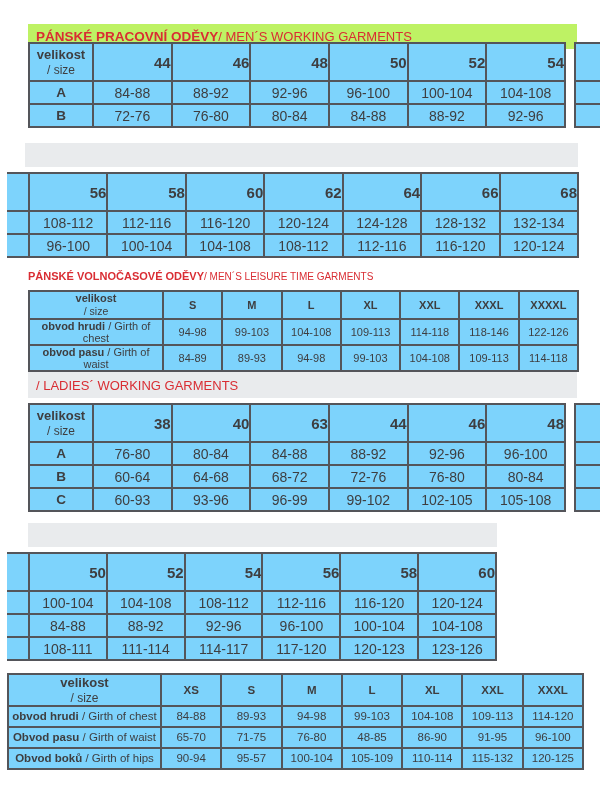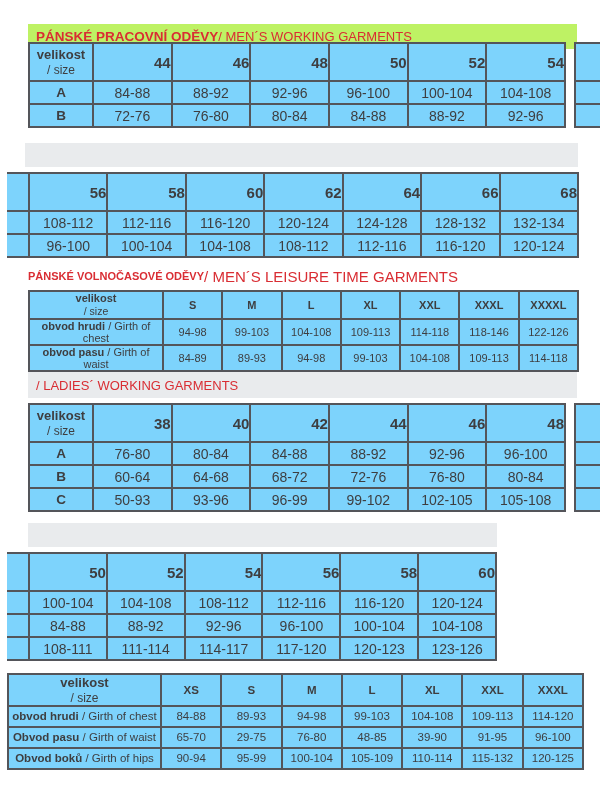--- a/index.html
+++ b/index.html
@@ -6,21 +6,21 @@
   .page { position:relative; width:600px; height:800px; overflow:hidden; background:#fff;
           font-family:"Liberation Sans", sans-serif; }
 
   
   .hbar { position:absolute; background:#e9ebed; display:flex; align-items:center;
           padding-left:8px; box-sizing:border-box; }
   .h-cz { color:#d92d33; font-weight:bold; font-size:13.5px; }
   .h-en { color:#d92d33; font-weight:normal; font-size:13px; }
   .h-plain { position:absolute; display:flex; align-items:center; }
   .h-plain .h-cz { font-size:11px; }
-  .h-plain .h-en { font-size:15px; }
+  .h-plain .h-en { font-size:10px; }
 
   
   table { border-collapse:collapse; table-layout:fixed; position:absolute; background:#7dd3fc; }
   th, td { border:2px solid #54555a; padding:0; text-align:center; vertical-align:middle;
            color:#3e3e40; overflow:hidden; }
   .sliver { border-left:none !important; }
 
   .t-big thead th { height:36px; }
   .t-big .colhead { font-size:15px; font-weight:bold;text-align:right; }
   .t-big tbody td { height:21px; font-size:14px; font-weight:normal; }
@@ -212,21 +212,21 @@
 
   <table class="t-big t-main" style="left:28px; top:403px;">
       <thead>
         <tr>
           <th class="corner">
             <span class="c1">velikost</span>
             <span class="c2">/ size</span>
           </th>
           <th class="colhead">38</th>
           <th class="colhead">40</th>
-          <th class="colhead">42</th>
+          <th class="colhead">63</th>
           <th class="colhead">44</th>
           <th class="colhead">46</th>
           <th class="colhead">48</th>
         </tr>
       </thead>
       <tbody>
         <tr>
           <th class="rowlabel"><b>A</b><span></span></th>
           <td class="datacell">76-80</td>
           <td class="datacell">80-84</td>
@@ -239,21 +239,21 @@
           <th class="rowlabel"><b>B</b><span></span></th>
           <td class="datacell">60-64</td>
           <td class="datacell">64-68</td>
           <td class="datacell">68-72</td>
           <td class="datacell">72-76</td>
           <td class="datacell">76-80</td>
           <td class="datacell">80-84</td>
         </tr>
         <tr>
           <th class="rowlabel"><b>C</b><span></span></th>
-          <td class="datacell">50-93</td>
+          <td class="datacell">60-93</td>
           <td class="datacell">93-96</td>
           <td class="datacell">96-99</td>
           <td class="datacell">99-102</td>
           <td class="datacell">102-105</td>
           <td class="datacell">105-108</td>
         </tr>
       </tbody>
     </table>
 
   <table class="t-big t-main ghost" style="left:574px; top:403px;">
@@ -343,31 +343,31 @@
           <td class="datacell">89-93</td>
           <td class="datacell">94-98</td>
           <td class="datacell">99-103</td>
           <td class="datacell">104-108</td>
           <td class="datacell">109-113</td>
           <td class="datacell">114-120</td>
         </tr>
         <tr>
           <th class="rowlabel"><b>Obvod pasu</b><span> / Girth of waist</span></th>
           <td class="datacell">65-70</td>
-          <td class="datacell">29-75</td>
+          <td class="datacell">71-75</td>
           <td class="datacell">76-80</td>
           <td class="datacell">48-85</td>
-          <td class="datacell">39-90</td>
+          <td class="datacell">86-90</td>
           <td class="datacell">91-95</td>
           <td class="datacell">96-100</td>
         </tr>
         <tr>
           <th class="rowlabel"><b>Obvod boků</b><span> / Girth of hips</span></th>
           <td class="datacell">90-94</td>
-          <td class="datacell">95-99</td>
+          <td class="datacell">95-57</td>
           <td class="datacell">100-104</td>
           <td class="datacell">105-109</td>
           <td class="datacell">110-114</td>
           <td class="datacell">115-132</td>
           <td class="datacell">120-125</td>
         </tr>
       </tbody>
     </table>
 
 </div>

